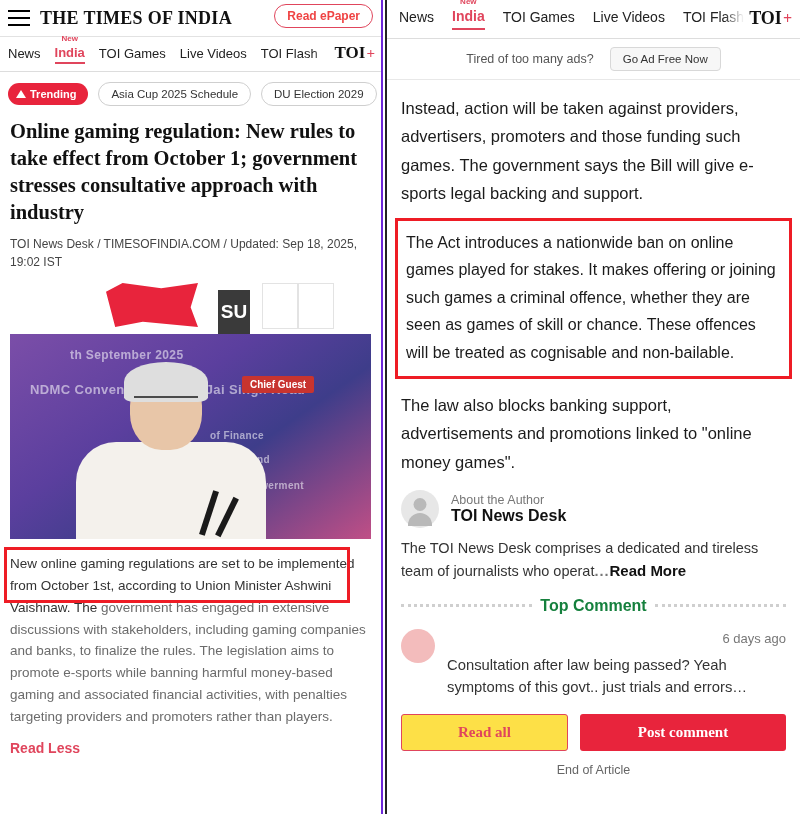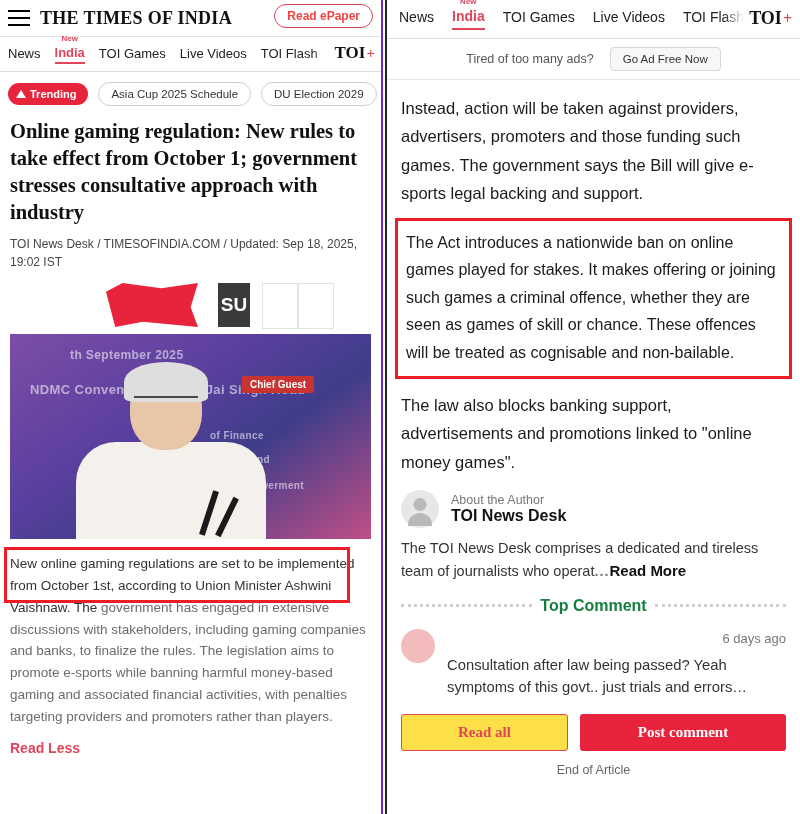--- a/index.html
+++ b/index.html
@@ -212,21 +212,21 @@
     left: 96px;
     top: 4px;
     width: 92px;
     height: 44px;
     background: #e8243c;
     clip-path: polygon(0 20%, 18% 0, 60% 12%, 100% 0, 92% 55%, 100% 100%, 40% 88%, 10% 100%);
   }
   .hero-su {
     position: absolute;
     left: 208px;
-    top: 4px;
+    top: 11px;
     width: 32px;
     height: 44px;
     background: #3a3a3a;
     color: #fff;
     font-weight: bold;
     font-size: 19px;
     display: flex;
     align-items: center;
     justify-content: center;
   }

